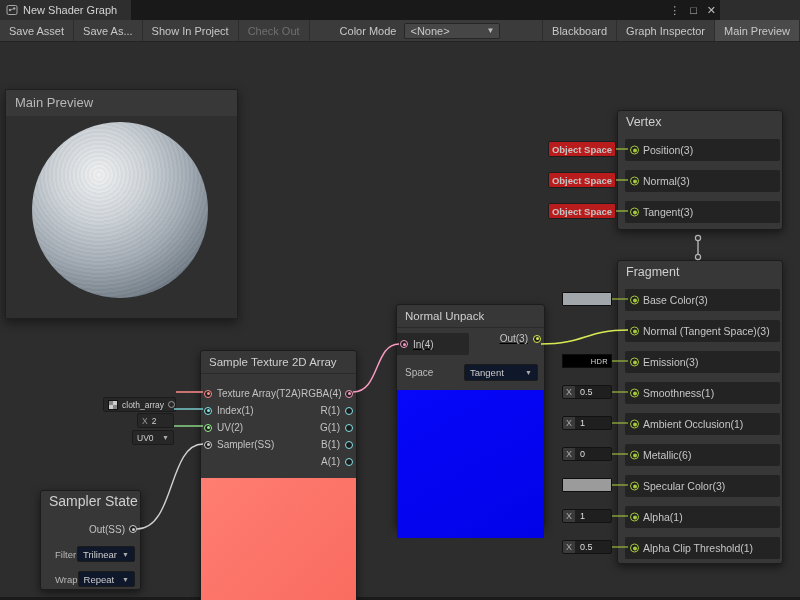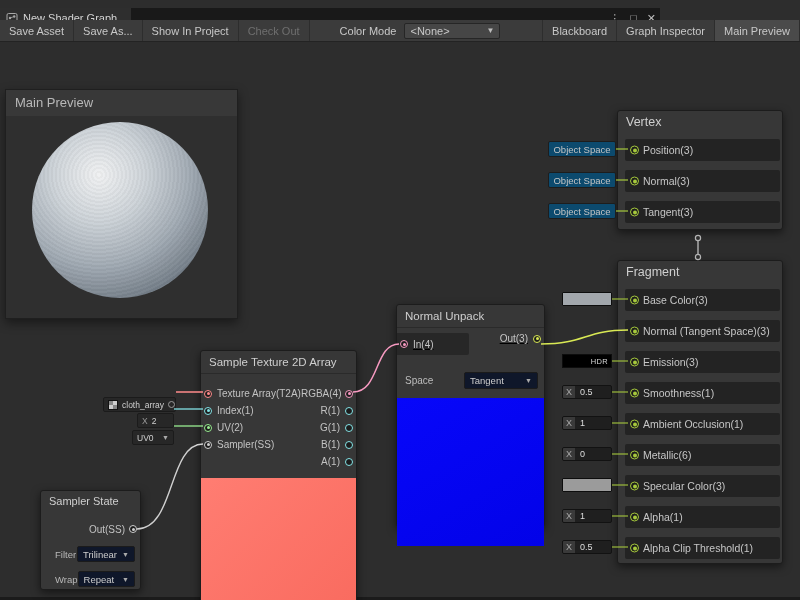--- a/index.html
+++ b/index.html
@@ -6,21 +6,21 @@
   :root{
     --v1:#84E4E7; --v2:#9AEF92; --v3:#A6C93C; --v4:#F79AC1;
     --tex:#FF8B8B; --ss:#D0D0D0; --edgeN:#D9E954;
   }
   body{
     width:800px; height:600px; position:relative; overflow:hidden;
     background:#2d2d2d; font-family:"Liberation Sans", sans-serif;
     -webkit-font-smoothing:antialiased;
   }
   
-  .titlebar{ position:absolute; left:0; top:8px; width:660px; height:20px; background:#191919; }
+  .titlebar{ position:absolute; left:0; top:0; width:720px; height:20px; background:#191919; }
   .tab{ position:absolute; left:0; top:0; height:20px; background:#2e2e2e; display:flex; align-items:center; gap:5px; padding:0 14px 0 6px; }
   .tab-title{ color:#d4d4d4; font-size:11px; white-space:nowrap; }
   .win-controls{ position:absolute; right:4px; top:0; height:20px; display:flex; align-items:center; gap:10px; color:#bdbdbd; font-size:11px; }
   .win-controls span{ cursor:pointer; }
   
   .toolbar{ position:absolute; left:0; top:20px; width:800px; height:22px; background:#3b3b3b; border-bottom:1px solid #232323; display:flex; align-items:stretch; font-size:11px; color:#c8c8c8; }
   .tb-btn{ display:flex; align-items:center; padding:0 9px; border-right:1px solid #2d2d2d; cursor:pointer; white-space:nowrap; }
   .tb-btn.disabled{ color:#6f6f6f; }
   .tb-btn.active{ background:#4a4a4a; }
   .tb-label{ display:flex; align-items:center; padding:0 8px 0 30px; white-space:nowrap; }
@@ -45,21 +45,21 @@
   .node{ position:absolute; background:#373737; border:1px solid #1c1c1c; border-radius:3px; box-shadow:0 3px 8px rgba(0,0,0,.5); z-index:10; }
   .node-header{ height:22px; line-height:22px; padding:0 8px; font-size:12.5px; color:#cfcfcf; white-space:nowrap; }
   .hdr-sm{ font-size:11.5px; border-bottom:1px solid #2a2a2a; height:23px; line-height:23px; }
   .ctx-rows{ padding:6px 2px 0 7px; }
   .ctx-row{ position:relative; height:22px; margin-bottom:9px; background:#232323; border-radius:2px; display:flex; align-items:center; padding-left:18px; }
   .ctx-row .lbl{ font-size:10.5px; color:#c6c6c6; white-space:nowrap; }
   .dot{ width:9px; height:9px; border-radius:50%; border:1px solid var(--c); background:#1c1c1c; display:inline-block; position:relative; flex:none; }
   .dot.filled::after{ content:""; position:absolute; inset:1.5px; border-radius:50%; background:var(--c); }
   .ctx-row .dot{ position:absolute; left:5px; top:50%; transform:translateY(-50%); }
   
-  .chip{ position:absolute; background:#0c4a6e; border:1px solid #1d1d1d; border-radius:2px; display:flex; align-items:center; z-index:12; font-size:9.5px; color:#c4c4c4; }
+  .chip{ position:absolute; background:#b91c1c; border:1px solid #1d1d1d; border-radius:2px; display:flex; align-items:center; z-index:12; font-size:9.5px; color:#c4c4c4;font-weight:bold; }
   .os-chip{ left:548px; width:68px; height:16px; justify-content:center; }
   .swatch{ position:absolute; width:50px; height:14px; border:1px solid #0d0d0d; border-radius:1px; z-index:12; }
   .hdr-field{ position:absolute; left:562px; width:50px; height:14px; background:#000; border:1px solid #0d0d0d; display:flex; align-items:center; justify-content:flex-end; padding:0 3px; z-index:12; }
   .hdr-field .badge{ font-size:7.5px; color:#d8d8d8; letter-spacing:.3px; }
   .float-field{ position:absolute; left:562px; width:50px; height:14px; background:#1f1f1f; border:1px solid #121212; border-radius:2px; display:flex; align-items:stretch; z-index:12; overflow:hidden; }
   .float-field .axis{ background:#3a3a3a; color:#aaa; font-size:9px; display:flex; align-items:center; padding:0 3px; }
   .float-field .val{ color:#dedede; font-size:9px; display:flex; align-items:center; padding-left:5px; flex:1; }
   
   .s-rows{ padding:11px 0 8px 0; }
   .s-row{ position:relative; height:17px; display:flex; align-items:center; font-size:10px; color:#c2c2c2; }
@@ -69,21 +69,21 @@
   .s-row .dot.in{ left:3px; }
   .s-row .dot.out{ right:3px; }
   .tex-preview{ width:100%; height:147px; background:linear-gradient(135deg,#ff7d72,#f96a5e); }
   .blue-preview{ width:100%; height:148px; background:linear-gradient(150deg,#0707fa,#0202e8); }
   
   .nu-row1{ position:relative; height:22px; margin-top:5px; display:flex; align-items:flex-start;text-decoration:underline; }
   .nu-slot{ position:relative; width:72px; height:22px; background:#272727; border-radius:0 2px 2px 0; display:flex; align-items:center; padding-left:16px; font-size:10px; color:#c6c6c6; }
   .nu-slot .dot{ position:absolute; left:3px; top:50%; transform:translateY(-50%); width:8px; height:8px; }
   .nu-out{ margin-left:auto; display:flex; align-items:center; gap:5px; padding-right:3px; font-size:10px; color:#c6c6c6; position:relative; }
   .nu-out .dot{ width:8px; height:8px; }
-  .nu-row2{ height:18px; margin-top:16px; display:flex; align-items:center; padding:0 6px 0 8px; font-size:10px; color:#bdbdbd; }
+  .nu-row2{ height:18px; margin-top:8px; display:flex; align-items:center; padding:0 6px 0 8px; font-size:10px; color:#bdbdbd; }
   .dd{ background:#0f172a; border:1px solid #1b1b1b; border-radius:2px; height:17px; display:flex; align-items:center; justify-content:space-between; padding:0 5px; font-size:9.5px; color:#cccccc; cursor:pointer; }
   .dd .arrow{ font-size:7px; color:#aaa; margin-left:4px; }
   .nu-row2 .dd{ margin-left:auto; width:74px; }
   .nu-pre-gap{ height:9px; }
   
   .ss-out-row{ position:relative; height:16px; margin-top:10px; display:flex; align-items:center; justify-content:flex-end; padding-right:15px; font-size:10px; color:#c2c2c2; }
   .ss-out-row .dot{ position:absolute; right:3px; top:50%; transform:translateY(-50%); width:8px; height:8px; }
   .ss-row{ height:16px; margin-top:9px; display:flex; align-items:center; padding:0 5px 0 6px; font-size:9.5px; color:#b8b8b8;margin-left:8px; }
   .ss-row .dd{ margin-left:auto; width:58px; height:16px; }
   
@@ -327,21 +327,21 @@
       <div class="dd">
         <span>Tangent</span>
         <span class="arrow">▼</span>
       </div>
     </div>
     <div class="nu-pre-gap"></div>
     <div class="blue-preview"></div>
   </div>
 
   <div class="node" style="left:40px; top:448px; width:101px; height:100px;">
-    <div class="node-header" style="font-size:11px; height:20px; line-height:20px;">Sampler State</div>
+    <div class="node-header" style="font-size:14px; height:20px; line-height:20px;">Sampler State</div>
     <div class="ss-out-row">
       <span>Out(SS)</span>
       <span class="dot filled" style="--c:var(--ss)"></span>
     </div>
     <div class="ss-row">
       <span>Filter</span>
       <div class="dd">
         <span>Trilinear</span>
         <span class="arrow">▼</span>
       </div>

